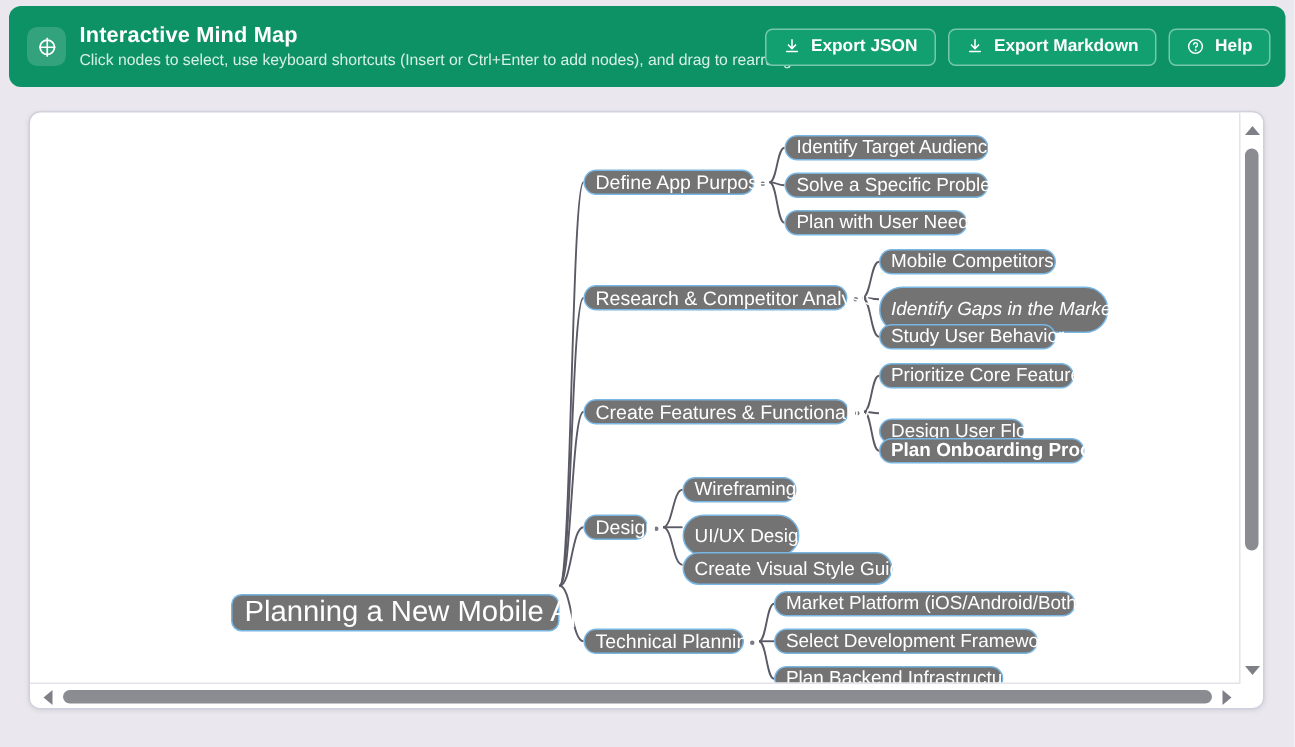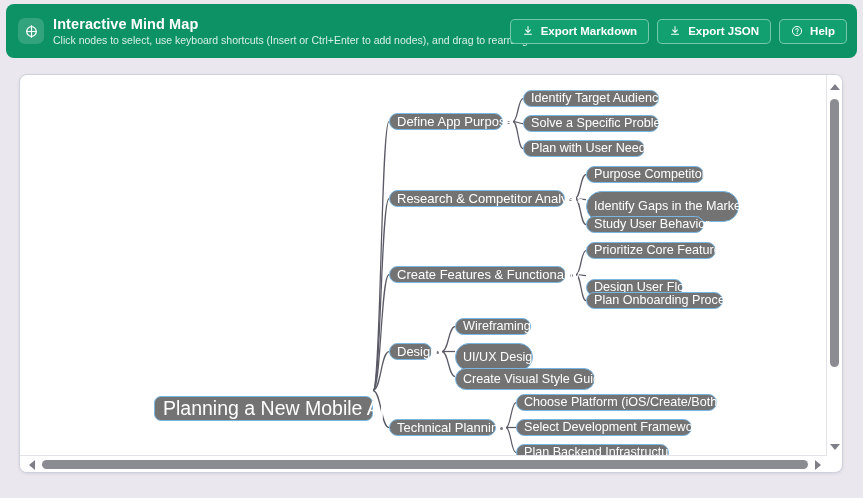--- a/index.html
+++ b/index.html
@@ -159,31 +159,31 @@
     </div>
 
     <div class="header-actions">
       <div class="hbtn">
         <span>
           <svg width="12" height="12" viewBox="0 0 16 16" aria-hidden="true">
             <path d="M8 2 L8 9.6 M4.8 6.6 L8 9.9 L11.2 6.6" fill="none" stroke="#ffffff" stroke-width="1.35" stroke-linecap="round" stroke-linejoin="round"></path>
             <path d="M3.3 12.4 L12.7 12.4" fill="none" stroke="#ffffff" stroke-width="1.35" stroke-linecap="round"></path>
           </svg>
         </span>
-        <span>Export Markdown</span>
+        <span>Export JSON</span>
       </div>
 
       <div class="hbtn">
         <span>
           <svg width="12" height="12" viewBox="0 0 16 16" aria-hidden="true">
             <path d="M8 2 L8 9.6 M4.8 6.6 L8 9.9 L11.2 6.6" fill="none" stroke="#ffffff" stroke-width="1.35" stroke-linecap="round" stroke-linejoin="round"></path>
             <path d="M3.3 12.4 L12.7 12.4" fill="none" stroke="#ffffff" stroke-width="1.35" stroke-linecap="round"></path>
           </svg>
         </span>
-        <span>Export JSON</span>
+        <span>Export Markdown</span>
       </div>
 
       <div class="hbtn">
         <span>
           <svg width="12" height="12" viewBox="0 0 16 16" aria-hidden="true">
             <circle cx="8" cy="8" r="6.1" fill="none" stroke="#ffffff" stroke-width="1.3"></circle>
             <path d="M6.3 6.2 a1.75 1.75 0 1 1 2.0 2.0 v0.9" fill="none" stroke="#ffffff" stroke-width="1.25" stroke-linecap="round"></path>
             <circle cx="8.1" cy="11.3" r="0.85" fill="#ffffff"></circle>
           </svg>
         </span>
@@ -225,60 +225,60 @@
             <span>Solve a Specific Problem</span>
           </div>
           <div class="node lvl2" style="left: 503px; top: 65px; width: 122px; height: 17px;">
             <span>Plan with User Needs</span>
           </div>
           <div class="node lvl1" style="left: 369px; top: 38px; width: 114px; height: 17px;">
             <span>Define App Purpose</span>
           </div>
           <div class="dot" style="left: 549px; top: 122.5px;"></div>
           <div class="node lvl2" style="left: 566px; top: 91px; width: 118px; height: 17px;">
-            <span>Purpose Competitors</span>
-          </div>
-          <div class="node lvl2" style="left: 566px; top: 116px; width: 153px; height: 31px;">
+            <span>Mobile Competitors</span>
+          </div>
+          <div class="node lvl2" style="left: 566px; top: 116px; width: 153px; height: 31px; font-style: italic;">
             <span>Identify Gaps in the Market</span>
           </div>
           <div class="node lvl2" style="left: 566px; top: 141px; width: 118px; height: 17px;">
             <span>Study User Behavior</span>
           </div>
           <div class="node lvl1" style="left: 369px; top: 115px; width: 176px; height: 17px;">
             <span>Research &amp; Competitor Analysis</span>
           </div>
           <div class="dot" style="left: 550px; top: 198.5px;"></div>
           <div class="node lvl2" style="left: 566px; top: 167px; width: 130px; height: 17px;">
             <span>Prioritize Core Features</span>
           </div>
           <div class="node lvl2" style="left: 566px; top: 204px; width: 97px; height: 17px;">
             <span>Design User Flow</span>
           </div>
-          <div class="node lvl2" style="left: 566px; top: 217px; width: 137px; height: 17px;">
+          <div class="node lvl2" style="left: 566px; top: 217px; width: 137px; height: 17px; font-weight: bold;">
             <span>Plan Onboarding Process</span>
           </div>
           <div class="node lvl1" style="left: 369px; top: 191px; width: 177px; height: 17px;">
             <span>Create Features &amp; Functionality</span>
           </div>
           <div class="dot" style="left: 416px; top: 275.5px;"></div>
           <div class="node lvl2" style="left: 435px; top: 243px; width: 76px; height: 17px;">
             <span>Wireframing</span>
           </div>
           <div class="node lvl2" style="left: 435px; top: 268px; width: 78px; height: 28px; text-align: center;">
             <span>UI/UX Design</span>
           </div>
           <div class="node lvl2" style="left: 435px; top: 293px; width: 140px; height: 22px;">
             <span>Create Visual Style Guide</span>
           </div>
           <div class="node lvl1" style="left: 369px; top: 268px; width: 43px; height: 17px;">
             <span>Design</span>
           </div>
           <div class="dot" style="left: 480px; top: 351.5px;"></div>
           <div class="node lvl2" style="left: 496px; top: 319px; width: 201px; height: 17px;">
-            <span>Choose Platform (iOS/Create/Both)</span>
+            <span>Market Platform (iOS/Android/Both)</span>
           </div>
           <div class="node lvl2" style="left: 496px; top: 344px; width: 176px; height: 17px;">
             <span>Select Development Framework</span>
           </div>
           <div class="node lvl2" style="left: 496px; top: 369px; width: 153px; height: 17px;">
             <span>Plan Backend Infrastructure</span>
           </div>
           <div class="node lvl1" style="left: 369px; top: 344px; width: 107px; height: 17px;">
             <span>Technical Planning</span>
           </div>

